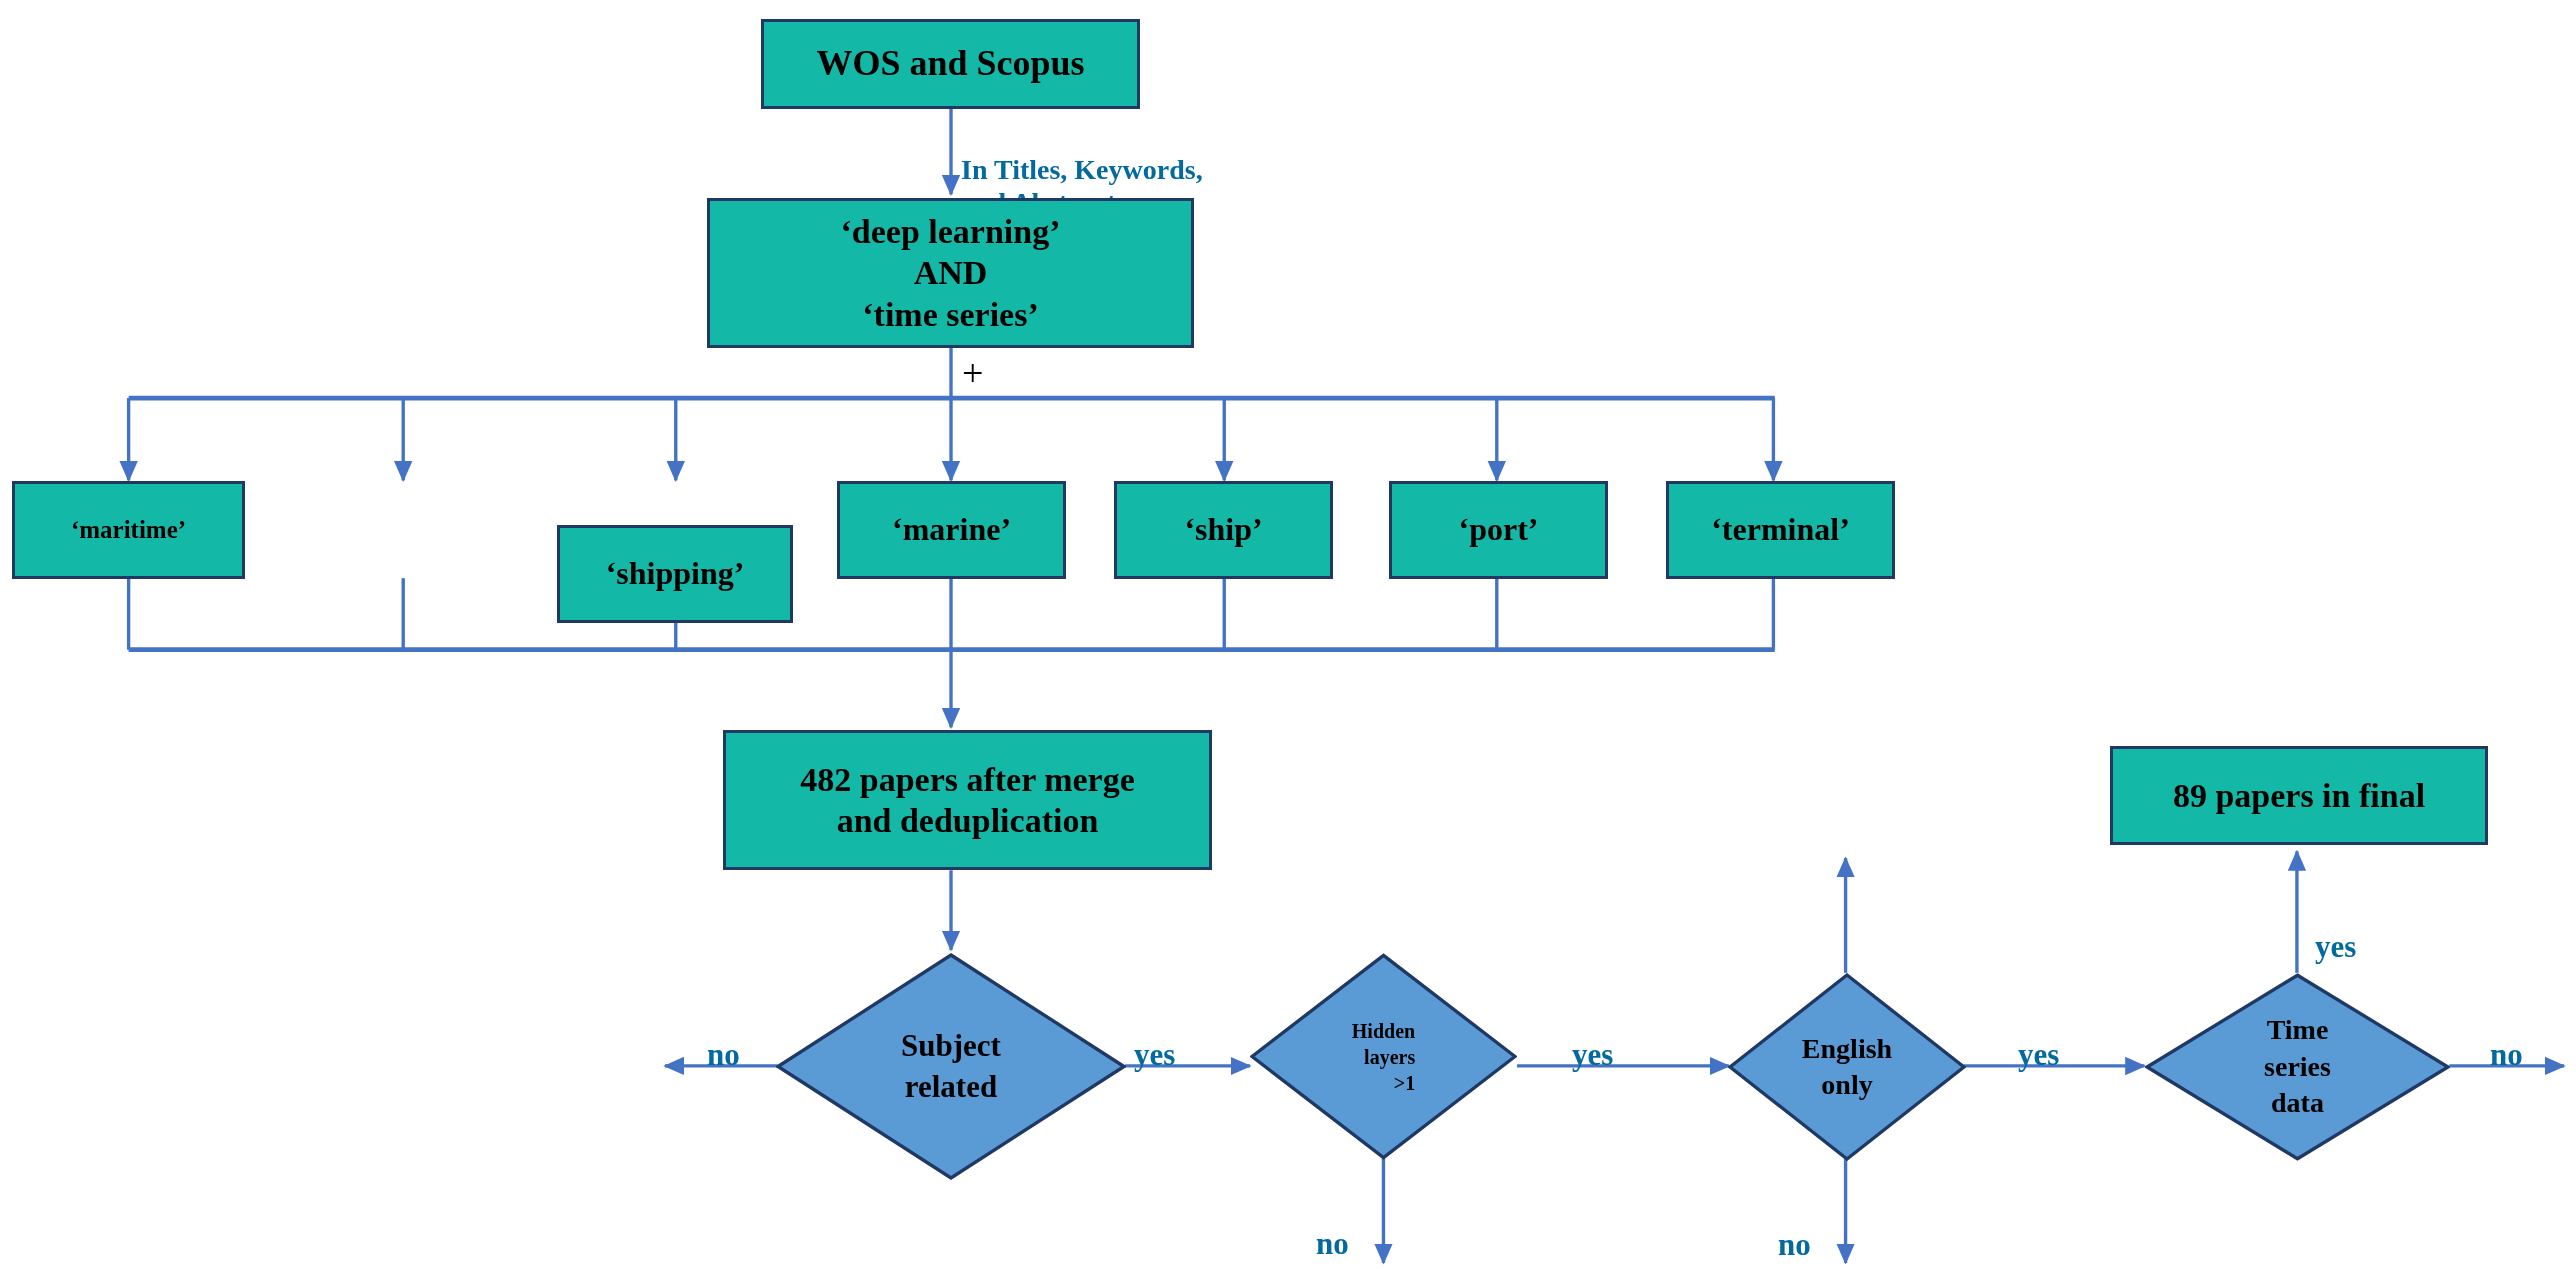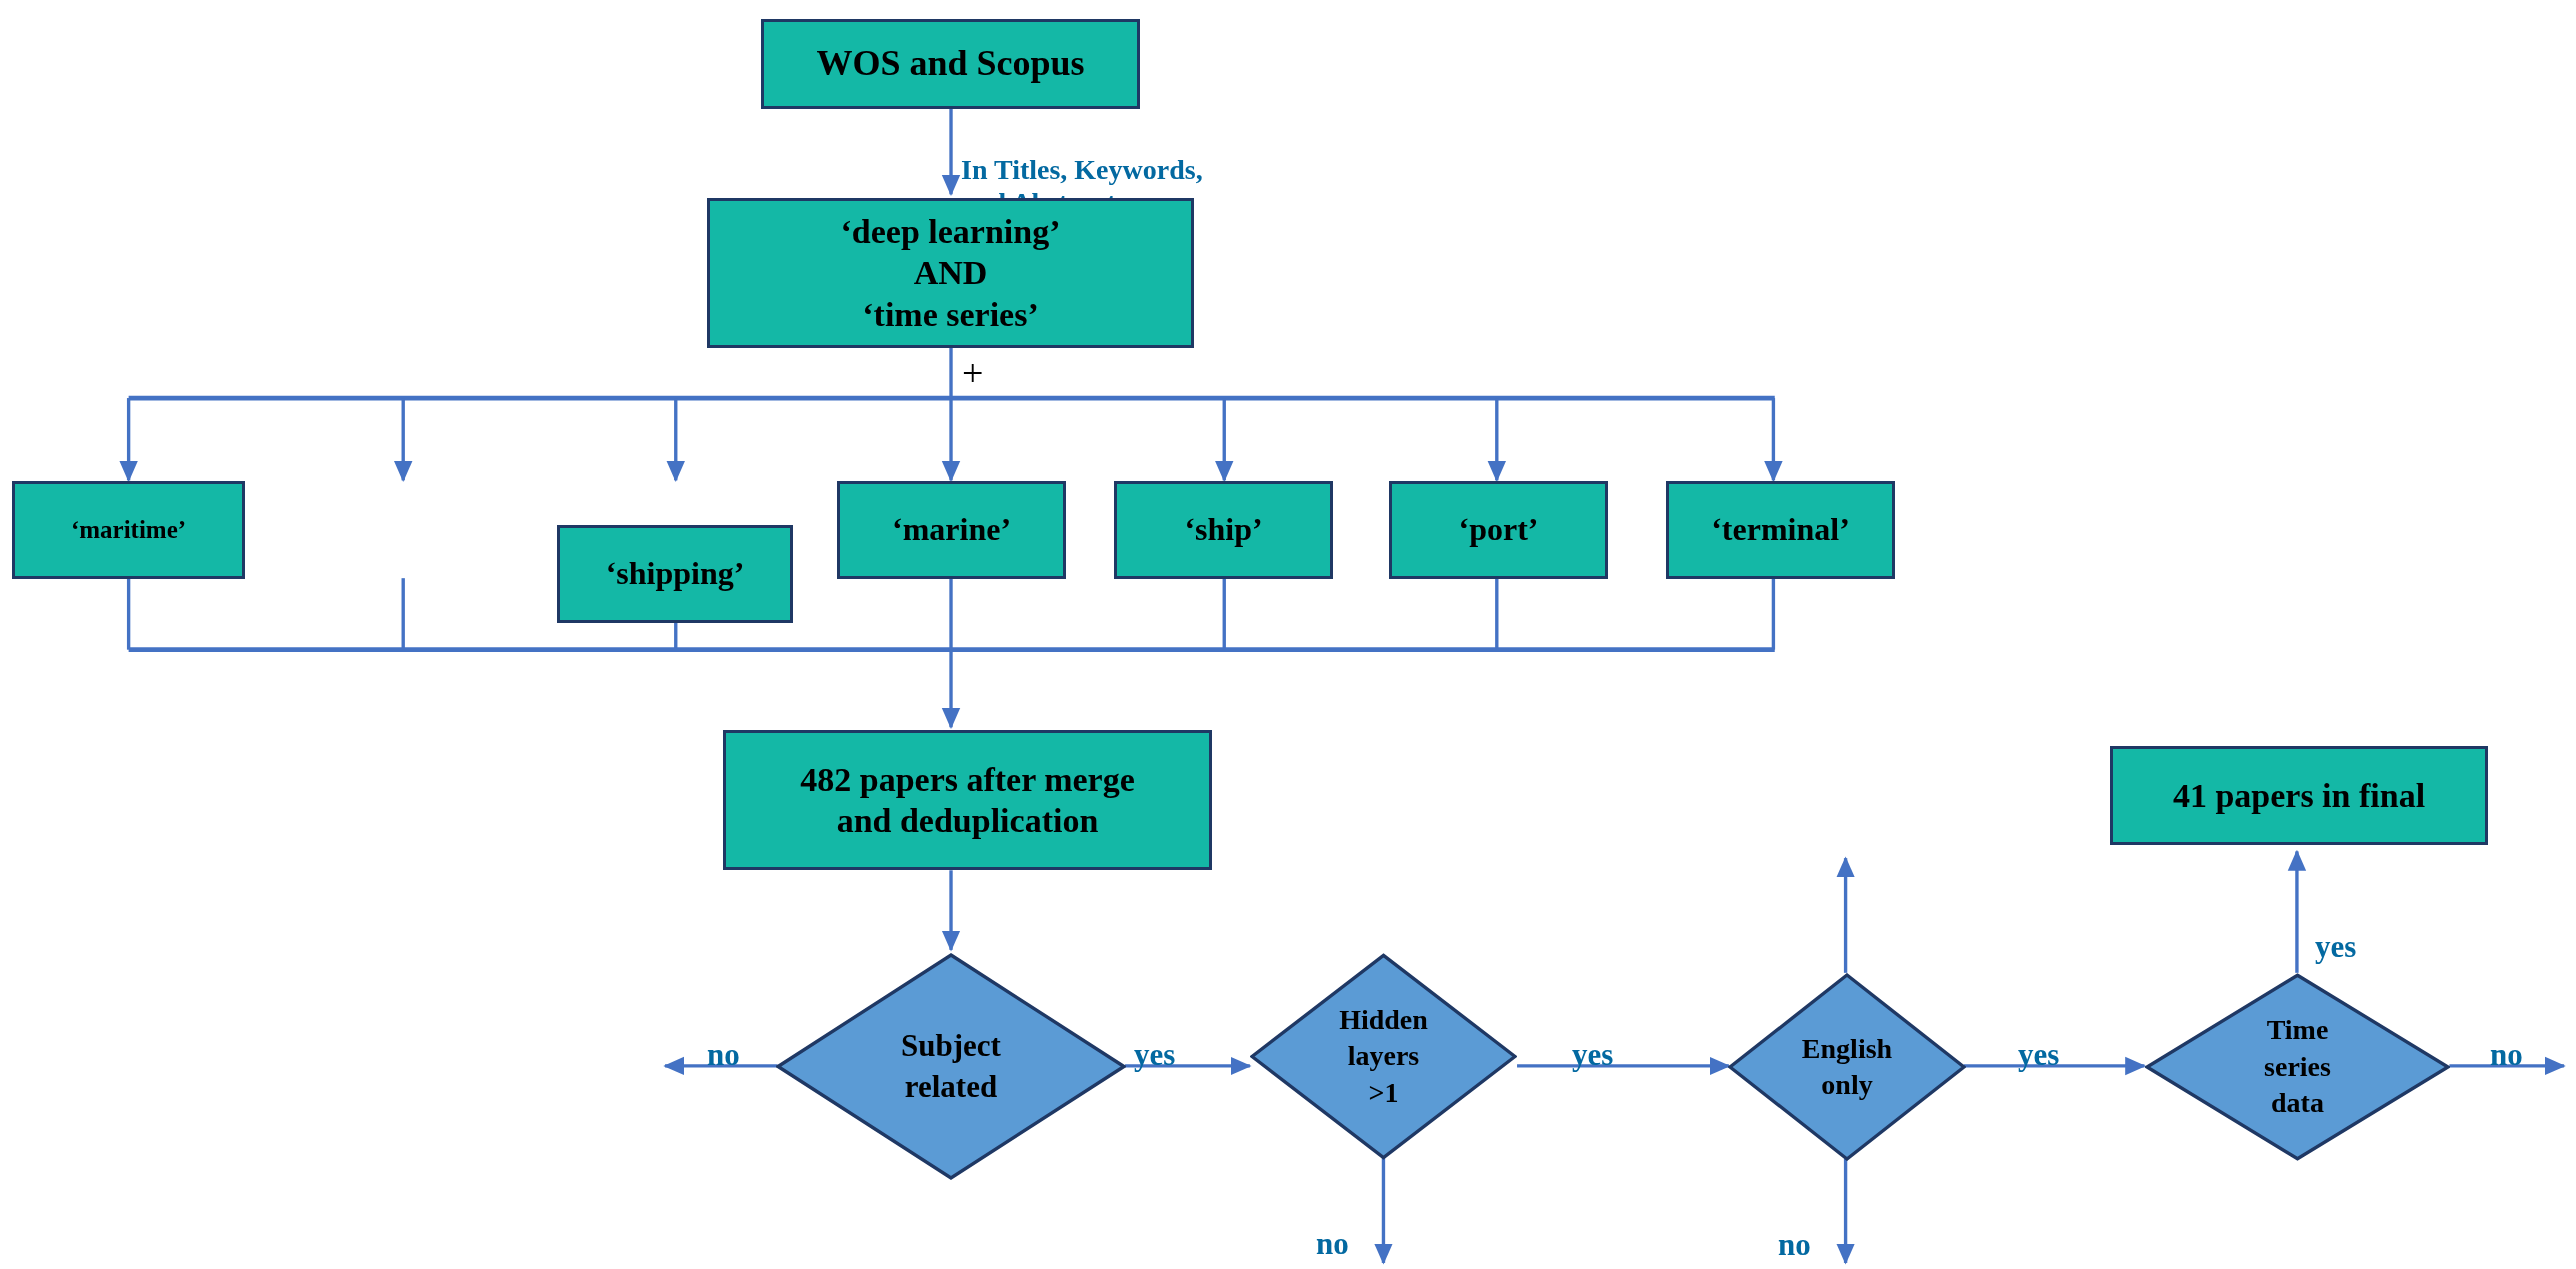--- a/index.html
+++ b/index.html
@@ -144,21 +144,21 @@
   <div class="node box" style="left:1666px;top:481px;width:229px;height:98px;font-size:32px;">
     <span>‘terminal’</span>
   </div>
 
   <div class="node box" style="left:707px;top:730px;width:489px;height:140px;font-size:34px;margin-left:16px;">
     <span>482 papers after merge
 and deduplication</span>
   </div>
 
   <div class="node box" style="left:2110px;top:746px;width:378px;height:99px;font-size:34px;">
-    <span>41 papers in final</span>
+    <span>89 papers in final</span>
   </div>
 
   <div class="diamond-wrap" style="left:776px;top:953px;width:350px;height:227px;">
     <svg width="350" height="227" viewBox="0 0 518 336" xmlns="http://www.w3.org/2000/svg">
       <polygon points="259,3 515,168 259,333 3,168" fill="#5B9BD5" stroke="#1F3864" stroke-width="5"></polygon>
     </svg>
     <div class="diamond-label" style="font-size:31px;">
       <span>Subject
 related</span>
     </div>
@@ -167,21 +167,21 @@
     <span>no</span>
   </div>
   <div class="edge-label" style="left:1134px;top:999px;font-size:31px;">
     <span>yes</span>
   </div>
 
   <div class="diamond-wrap" style="left:1250px;top:953px;width:267px;height:207px;">
     <svg width="267" height="207" viewBox="0 0 396 306" xmlns="http://www.w3.org/2000/svg">
       <polygon points="198,3 393,153 198,303 3,153" fill="#5B9BD5" stroke="#1F3864" stroke-width="5"></polygon>
     </svg>
-    <div class="diamond-label" style="font-size:28px;">
+    <div class="diamond-label" style="font-size:20px;text-align:right;">
       <span>Hidden
 layers
 &gt;1</span>
     </div>
   </div>
   <div class="edge-label" style="left:1572px;top:999px;font-size:31px;">
     <span>yes</span>
   </div>
   <div class="edge-label" style="left:1316px;top:1188px;font-size:31px;">
     <span>no</span>

